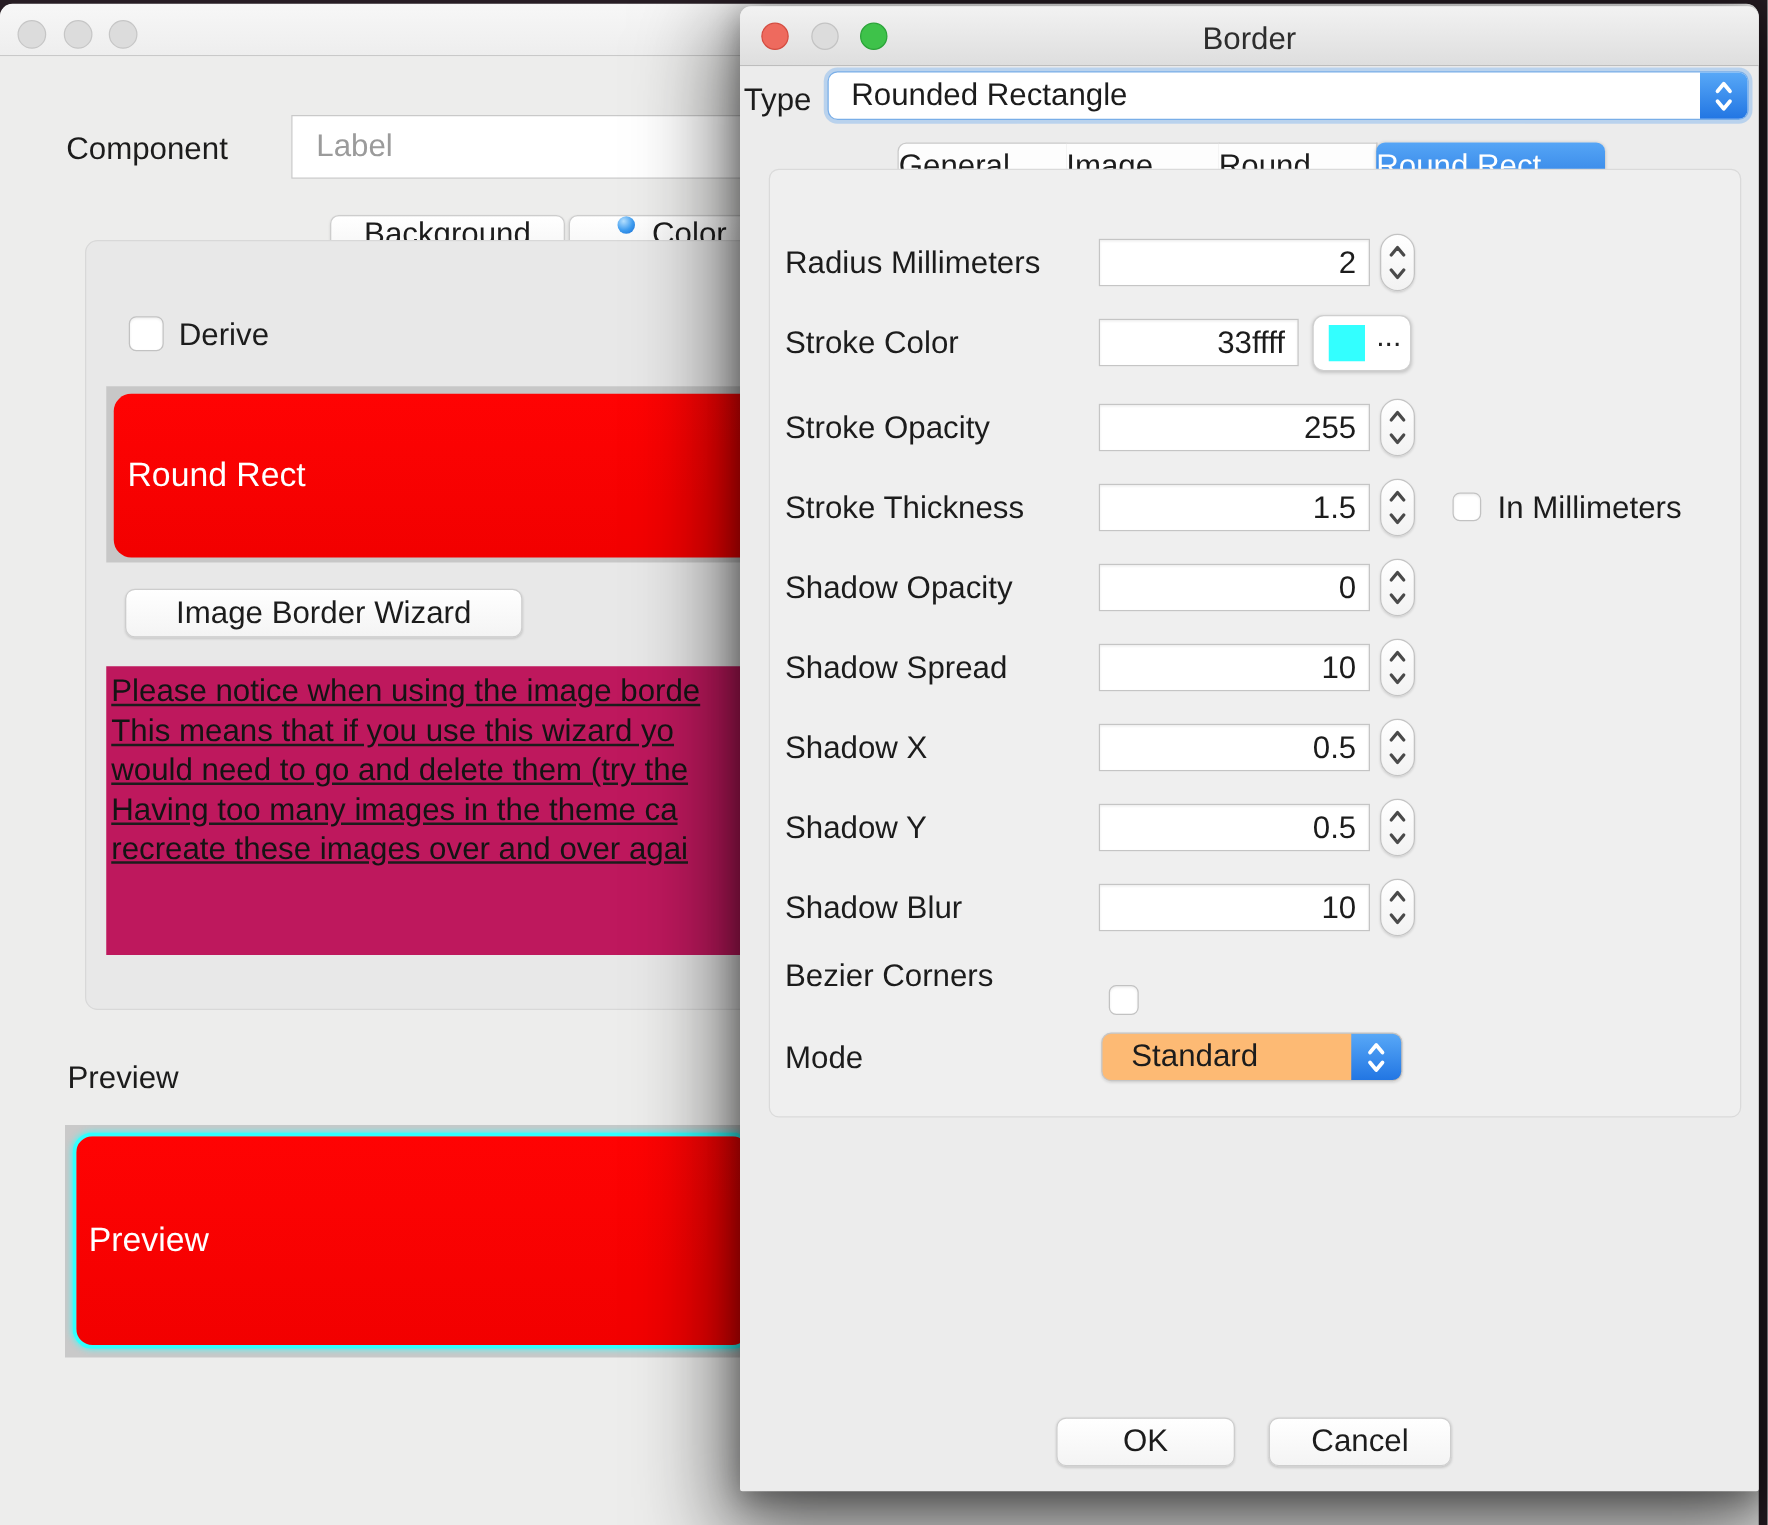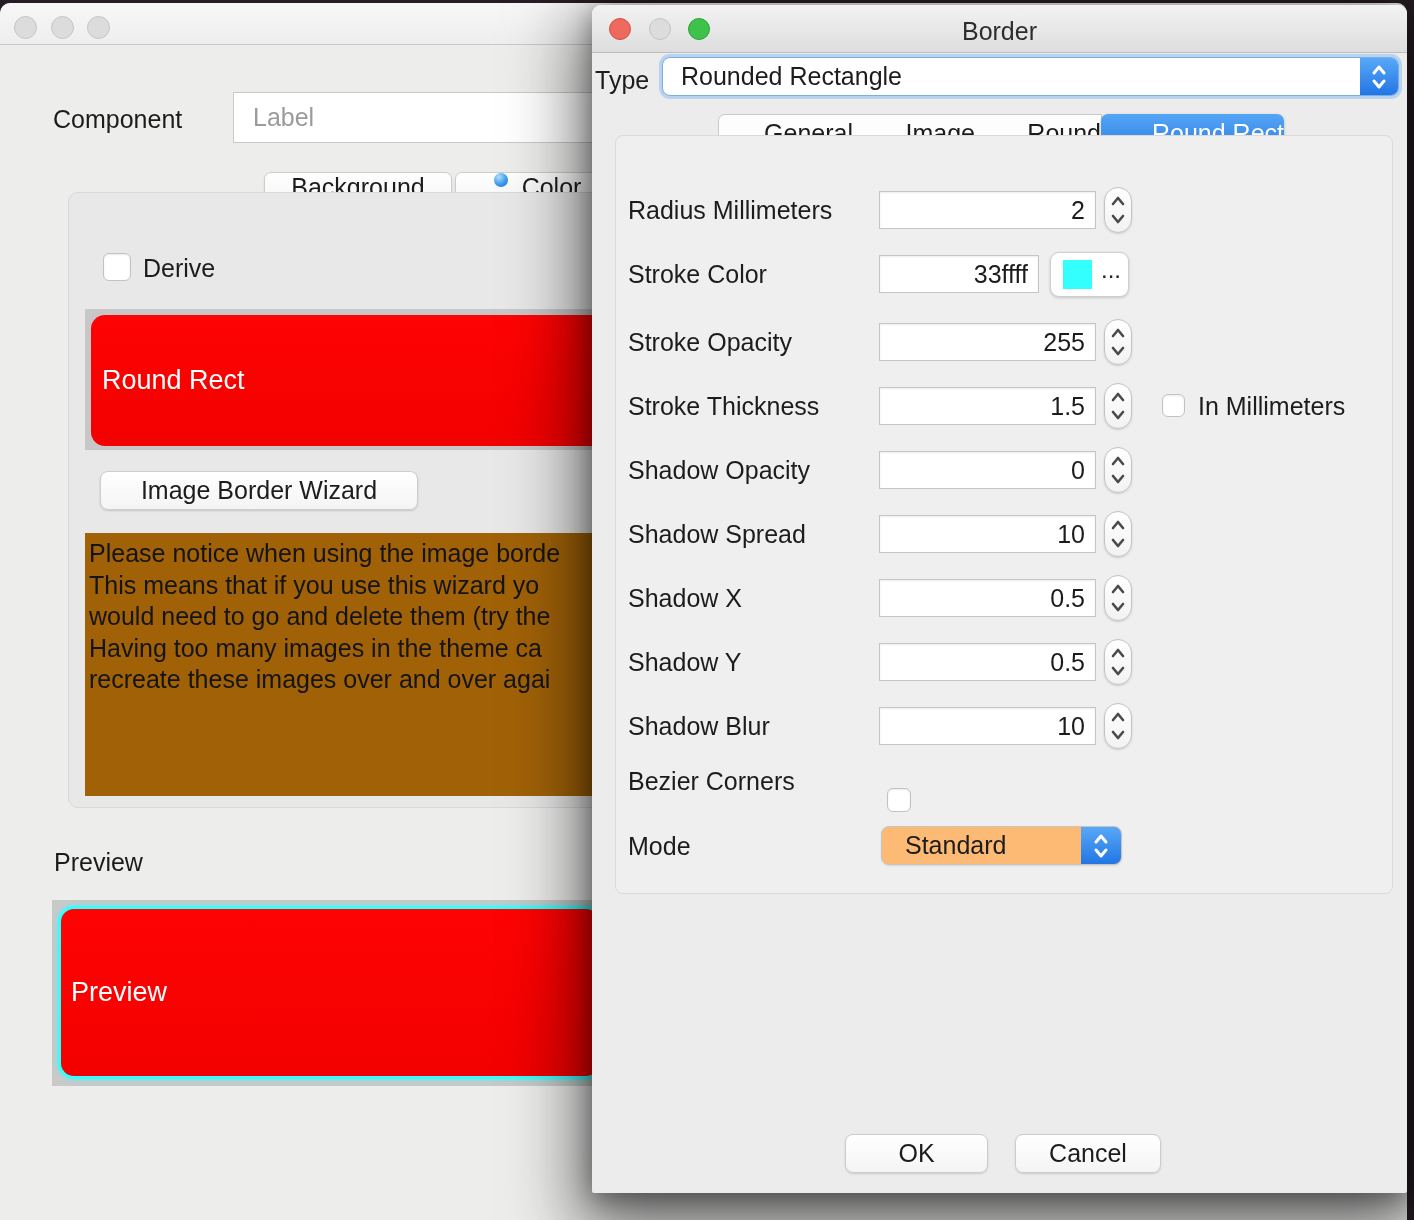--- a/index.html
+++ b/index.html
@@ -42,21 +42,21 @@
   .roundrect-sample { position:absolute; left:6px; top:6px; width:537px; height:131px;
     border-radius:14px; background:linear-gradient(#ff0303,#f20000);
     display:flex; align-items:center; padding-left:11px; }
   .sample-text { color:#fff; font-size:27px; }
 
   .push-button { background:linear-gradient(#ffffff,#f4f4f4); border:1px solid #cdcdcd;
     border-radius:8px; display:flex; align-items:center; justify-content:center;
     font-size:25px; box-shadow:0 1px 2px rgba(0,0,0,.15); }
   .wizard-button { position:absolute; left:100px; top:468px; width:318px; height:39px; }
 
-  .notice-box { position:absolute; left:85px; top:530px; width:543px; height:263px; background:#a16207; }
+  .notice-box { position:absolute; left:85px; top:530px; width:543px; height:231px; background:#be185d;text-decoration:underline; }
   .notice-line { font-size:25px; line-height:31.6px; white-space:pre; color:#141414; padding-left:4px; }
   .notice-box .notice-line:first-child { padding-top:5px; }
 
   .preview-heading { position:absolute; left:54px; top:845px; }
   .preview-panel { position:absolute; left:52px; top:897px; width:556px; height:186px; background:#c9c9c9; }
   .preview-rect { position:absolute; left:6px; top:6px; width:544px; height:173px;
     border-radius:16px; border:3px solid #33ffff; background:linear-gradient(#ff0303,#f20000);
     box-shadow:0 0 5px rgba(51,255,255,.9); display:flex; align-items:center; padding-left:10px; }
 
   
@@ -75,21 +75,21 @@
   .type-label { position:absolute; left:3px; top:57px; line-height:37px; }
   .type-combo { position:absolute; left:70px; top:52px; width:737px; height:39px;
     background:#fff; border:1px solid #79aee8; border-radius:8px;
     box-shadow:0 0 0 3px rgba(92,163,240,.35); }
   .type-combo-text { position:absolute; left:18px; top:0; line-height:37px; font-size:25px; }
   .combo-cap { position:absolute; right:0; top:0; height:100%; width:38px;
     background:linear-gradient(#58a8f7,#2276e3); border-radius:0 7px 7px 0;
     display:flex; align-items:center; justify-content:center; }
 
   .dlg-tab { position:absolute; top:109px; height:39px; background:#fdfdfd;
-    border:1px solid #c9c9c9; display:flex; align-items:center; justify-content:flex-end; font-size:25px; }
+    border:1px solid #c9c9c9; display:flex; align-items:center; justify-content:flex-start; font-size:25px; }
   .dlg-tab-general { left:126px; width:136px; border-radius:7px 0 0 7px; }
   .dlg-tab-image { left:261px; width:123px; border-left:none; }
   .dlg-tab-round { left:383px; width:127px; border-left:none; }
   .dlg-tab-selected { left:509px; width:183px; border:none; border-radius:7px;
     background:linear-gradient(#55a5f6,#2b7ce2); color:#fff; box-shadow:0 1px 3px rgba(0,0,0,.25); }
 
   .form-panel { position:absolute; left:23px; top:130px; width:778px; height:759px;
     background:#efefef; border:1px solid #dadada; border-radius:8px; }
   .form-row { position:absolute; left:0; width:100%; height:46px; }
   .row-label { position:absolute; left:12px; top:0; line-height:38px; font-size:25px; }

